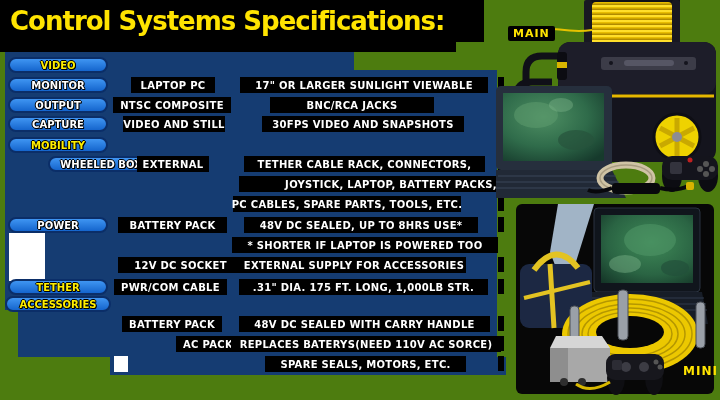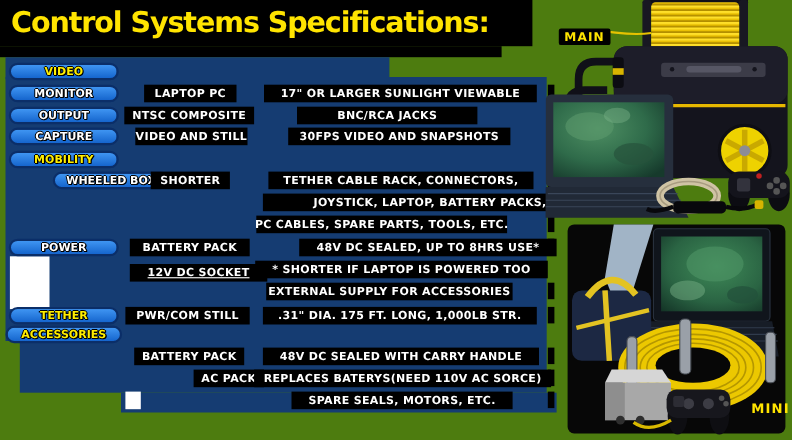--- a/index.html
+++ b/index.html
@@ -72,30 +72,30 @@
   <div class="btn white" style="left:8px;top:217px;width:100px;">POWER</div>
   <div class="btn yellow" style="left:8px;top:279px;width:100px;">TETHER</div>
   <div class="btn yellow" style="left:5px;top:296px;width:106px;">ACCESSORIES</div>
 
   <div class="bar" style="left:131px;top:77px;width:84px;">LAPTOP PC</div>
   <div class="bar" style="left:240px;top:77px;width:248px;">17" OR LARGER SUNLIGHT VIEWABLE</div>
   <div class="bar" style="left:113px;top:97px;width:118px;">NTSC COMPOSITE</div>
   <div class="bar" style="left:270px;top:97px;width:164px;">BNC/RCA JACKS</div>
   <div class="bar" style="left:113px;top:116px;width:102px;margin-left:10px;">VIDEO AND STILL</div>
   <div class="bar" style="left:262px;top:116px;width:202px;">30FPS VIDEO AND SNAPSHOTS</div>
-  <div class="bar" style="left:137px;top:156px;width:72px;">SHORTER</div>
+  <div class="bar" style="left:137px;top:156px;width:72px;">EXTERNAL</div>
   <div class="bar" style="left:244px;top:156px;width:241px;">TETHER CABLE RACK, CONNECTORS,</div>
   <div class="bar" style="left:239px;top:176px;width:304px;">JOYSTICK, LAPTOP, BATTERY PACKS,</div>
   <div class="bar" style="left:233px;top:196px;width:228px;">PC CABLES, SPARE PARTS, TOOLS, ETC.</div>
   <div class="bar" style="left:118px;top:217px;width:109px;">BATTERY PACK</div>
-  <div class="bar" style="left:244px;top:217px;width:234px;margin-left:28px;">48V DC SEALED, UP TO 8HRS USE*</div>
+  <div class="bar" style="left:244px;top:217px;width:234px;">48V DC SEALED, UP TO 8HRS USE*</div>
   <div class="bar" style="left:232px;top:237px;width:266px;">* SHORTER IF LAPTOP IS POWERED TOO</div>
-  <div class="bar" style="left:118px;top:240px;width:125px;text-decoration:underline;">12V DC SOCKET</div>
+  <div class="bar" style="left:118px;top:257px;width:125px;">12V DC SOCKET</div>
   <div class="bar" style="left:242px;top:257px;width:224px;">EXTERNAL SUPPLY FOR ACCESSORIES</div>
-  <div class="bar" style="left:114px;top:279px;width:113px;">PWR/COM STILL</div>
+  <div class="bar" style="left:114px;top:279px;width:113px;">PWR/COM CABLE</div>
   <div class="bar" style="left:239px;top:279px;width:249px;">.31" DIA. 175 FT. LONG, 1,000LB STR.</div>
   <div class="bar" style="left:122px;top:316px;width:100px;">BATTERY PACK</div>
   <div class="bar" style="left:239px;top:316px;width:251px;">48V DC SEALED WITH CARRY HANDLE</div>
   <div class="bar" style="left:140px;top:336px;width:64px;margin-left:36px;">AC PACK</div>
   <div class="bar" style="left:231px;top:336px;width:270px;">REPLACES BATERYS(NEED 110V AC SORCE)</div>
   <div class="sq-white" style="left:114px;top:356px;"></div>
   <div class="bar" style="left:265px;top:356px;width:201px;">SPARE SEALS, MOTORS, ETC.</div>
 
   <svg style="left:496px;top:0;" width="224" height="200" viewBox="0 0 224 200">
     <defs>

